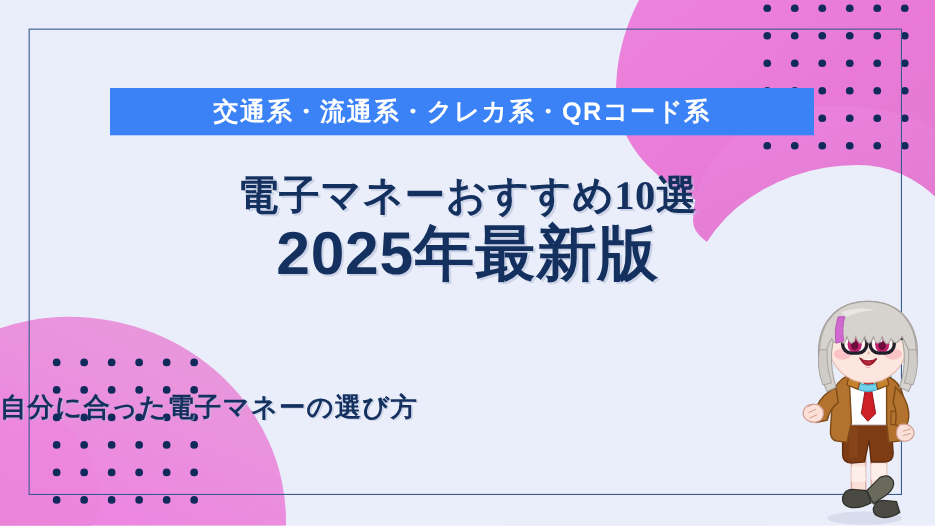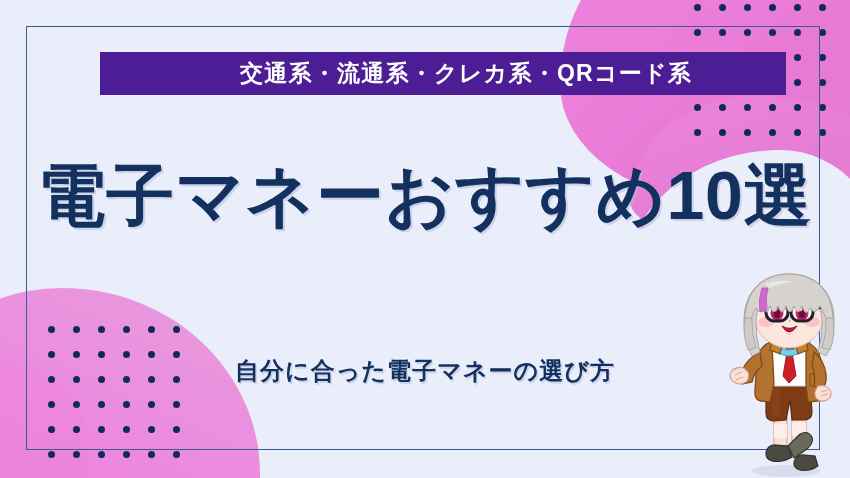--- a/index.html
+++ b/index.html
@@ -55,48 +55,47 @@
   
   #frame{
     position:absolute;left:26px;top:26px;
     width:794px;height:424px;
     border:1.6px solid #3c5a92;
     box-sizing:border-box;pointer-events:none;
   }
 
   
   #ribbon{
-    position:absolute;left:100px;top:52px;
+    position:absolute;left:100px;top:80px;
     width:640px;height:43px;
-    background:#4c1d95;
-    display:flex;align-items:center;justify-content:center;padding-left:46px;
+    background:#3b82f6;
+    display:flex;align-items:center;justify-content:center;
   }
   #ribbon-text{
     color:#ffffff;font-weight:bold;font-size:23px;
     letter-spacing:0.055em;white-space:nowrap;
     line-height:1;
   }
 
   
   #headline{
     position:absolute;left:0;top:160px;width:850px;
     text-align:center;
   }
   .headline-line{
     color:#13305f;font-weight:bold;white-space:nowrap;
     line-height:1.03;
     text-shadow:2px 2px 0 rgba(180,190,215,.55);
   }
-  #headline-1{font-size:68px;letter-spacing:0.012em;}
+  #headline-1{font-size:37px;letter-spacing:0.012em;font-family:Liberation Serif, serif;}
   #headline-2{font-size:55px;letter-spacing:0.012em;margin-top:4px;}
 
   
   #subtitle{
     position:absolute;left:0;top:352px;width:850px;
-    text-align:center;
   }
   .subtitle-line{
     color:#13305f;font-weight:bold;font-size:24px;
     letter-spacing:0.045em;line-height:1.55;white-space:nowrap;
     text-shadow:1.5px 1.5px 0 rgba(180,190,215,.5);
   }
 
   
   #character{
     position:absolute;right:6px;bottom:0px;
@@ -193,20 +192,21 @@
     </div>
 
   <div id="frame"></div>
 
   <div id="ribbon">
     <span id="ribbon-text">交通系・流通系・クレカ系・QRコード系</span>
   </div>
 
   <div id="headline">
     <div class="headline-line" id="headline-1">電子マネーおすすめ10選</div>
+    <div class="headline-line" id="headline-2">2025年最新版</div>
   </div>
 
   <div id="subtitle">
     <div class="subtitle-line">自分に合った電子マネーの選び方</div>
   </div>
 
   <div id="character">
     <svg viewBox="0 0 122 212" xmlns="http://www.w3.org/2000/svg">
       <defs>
         <clipPath id="hairClip">

